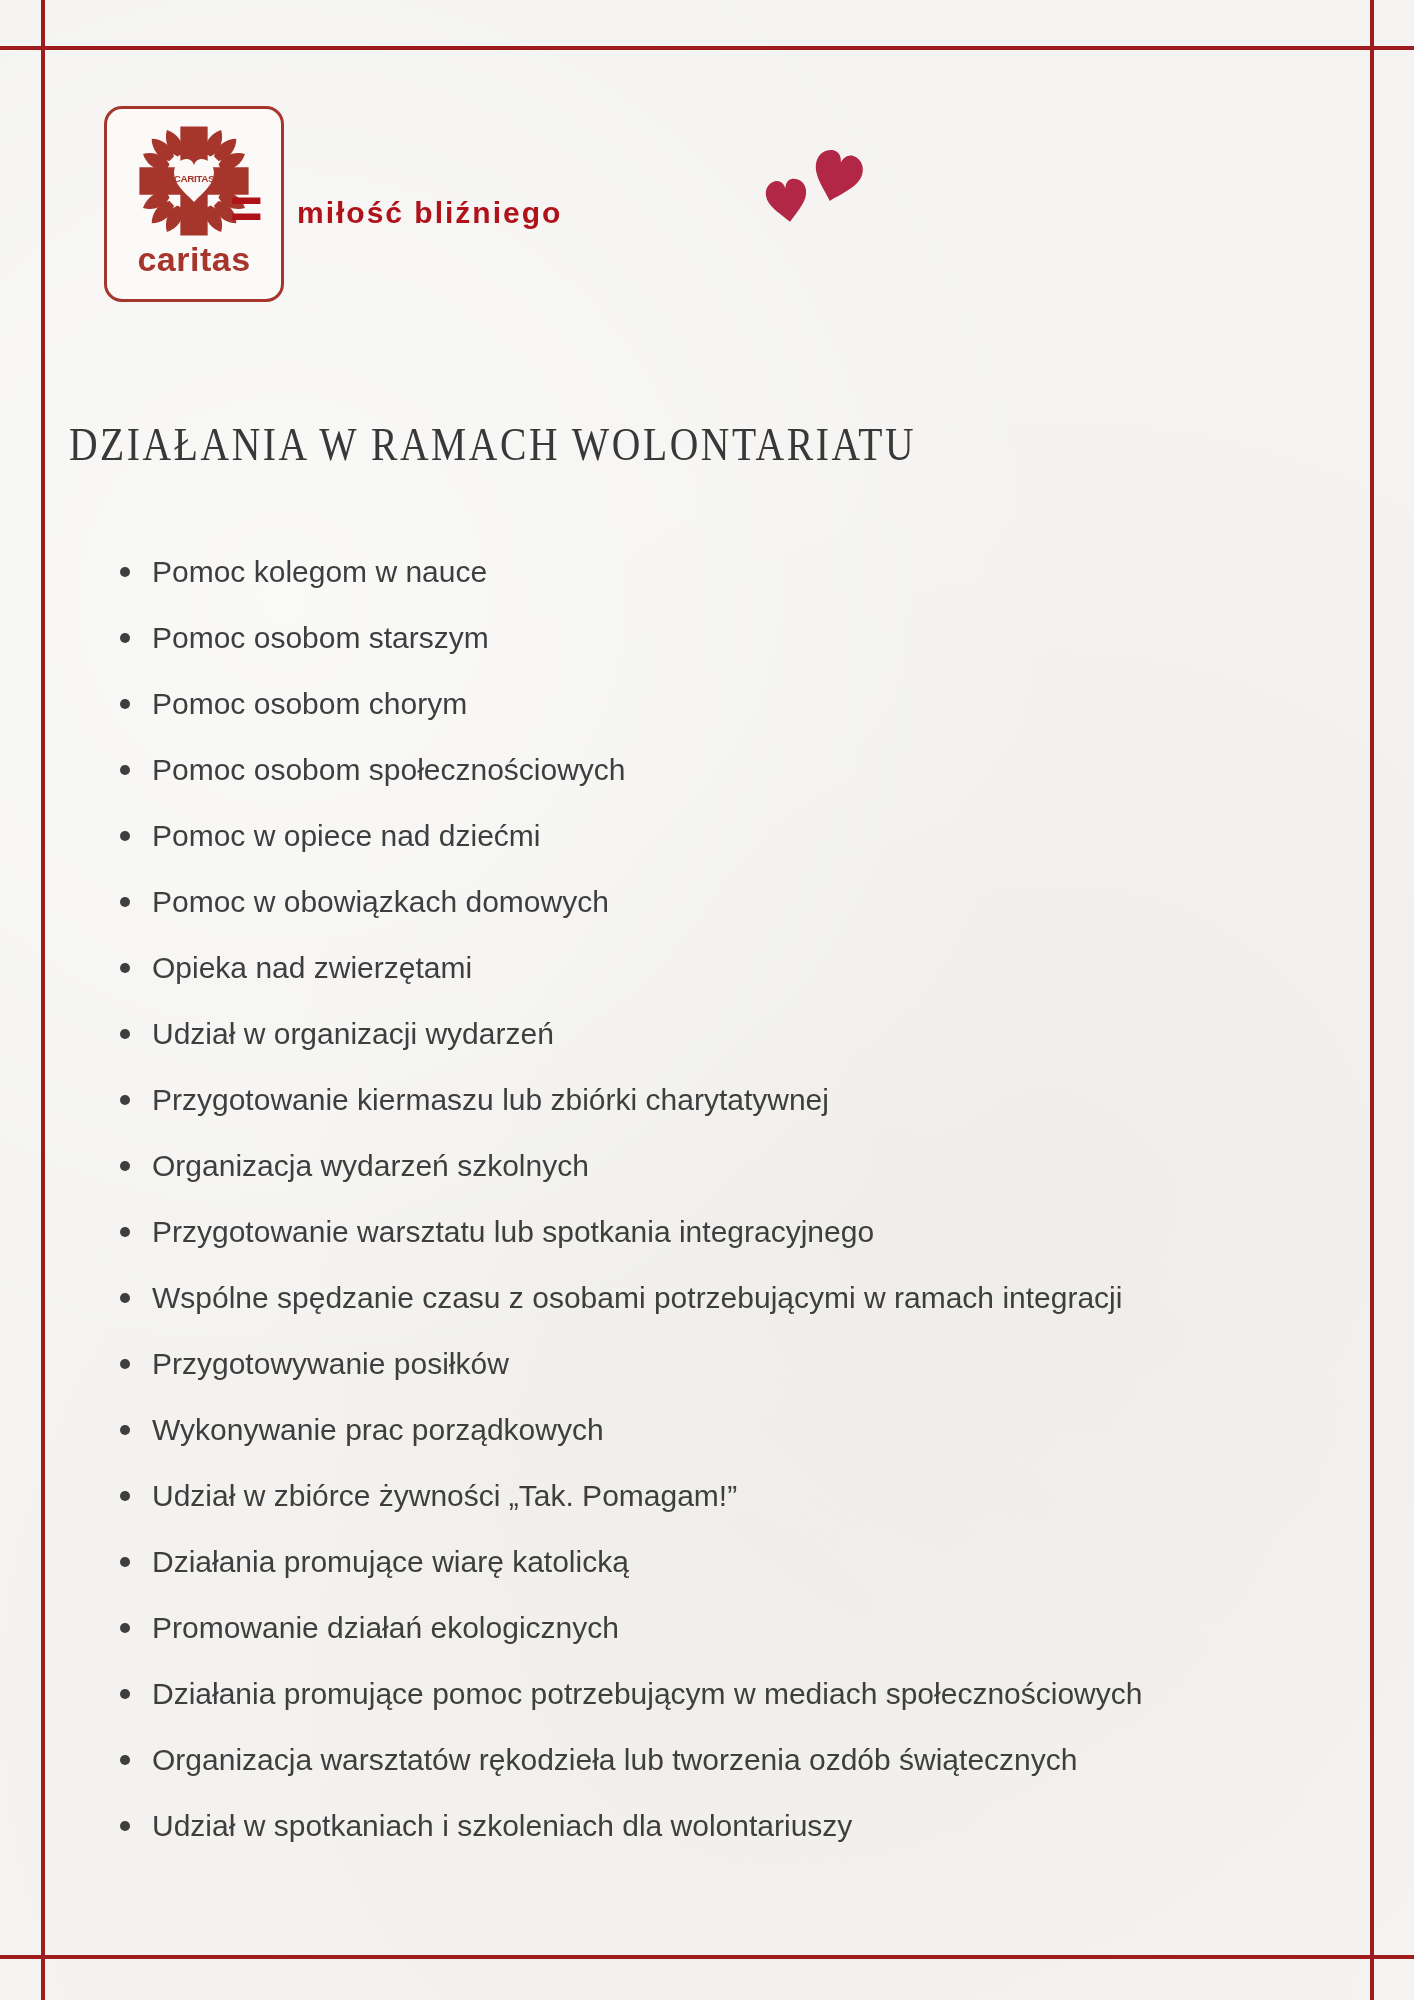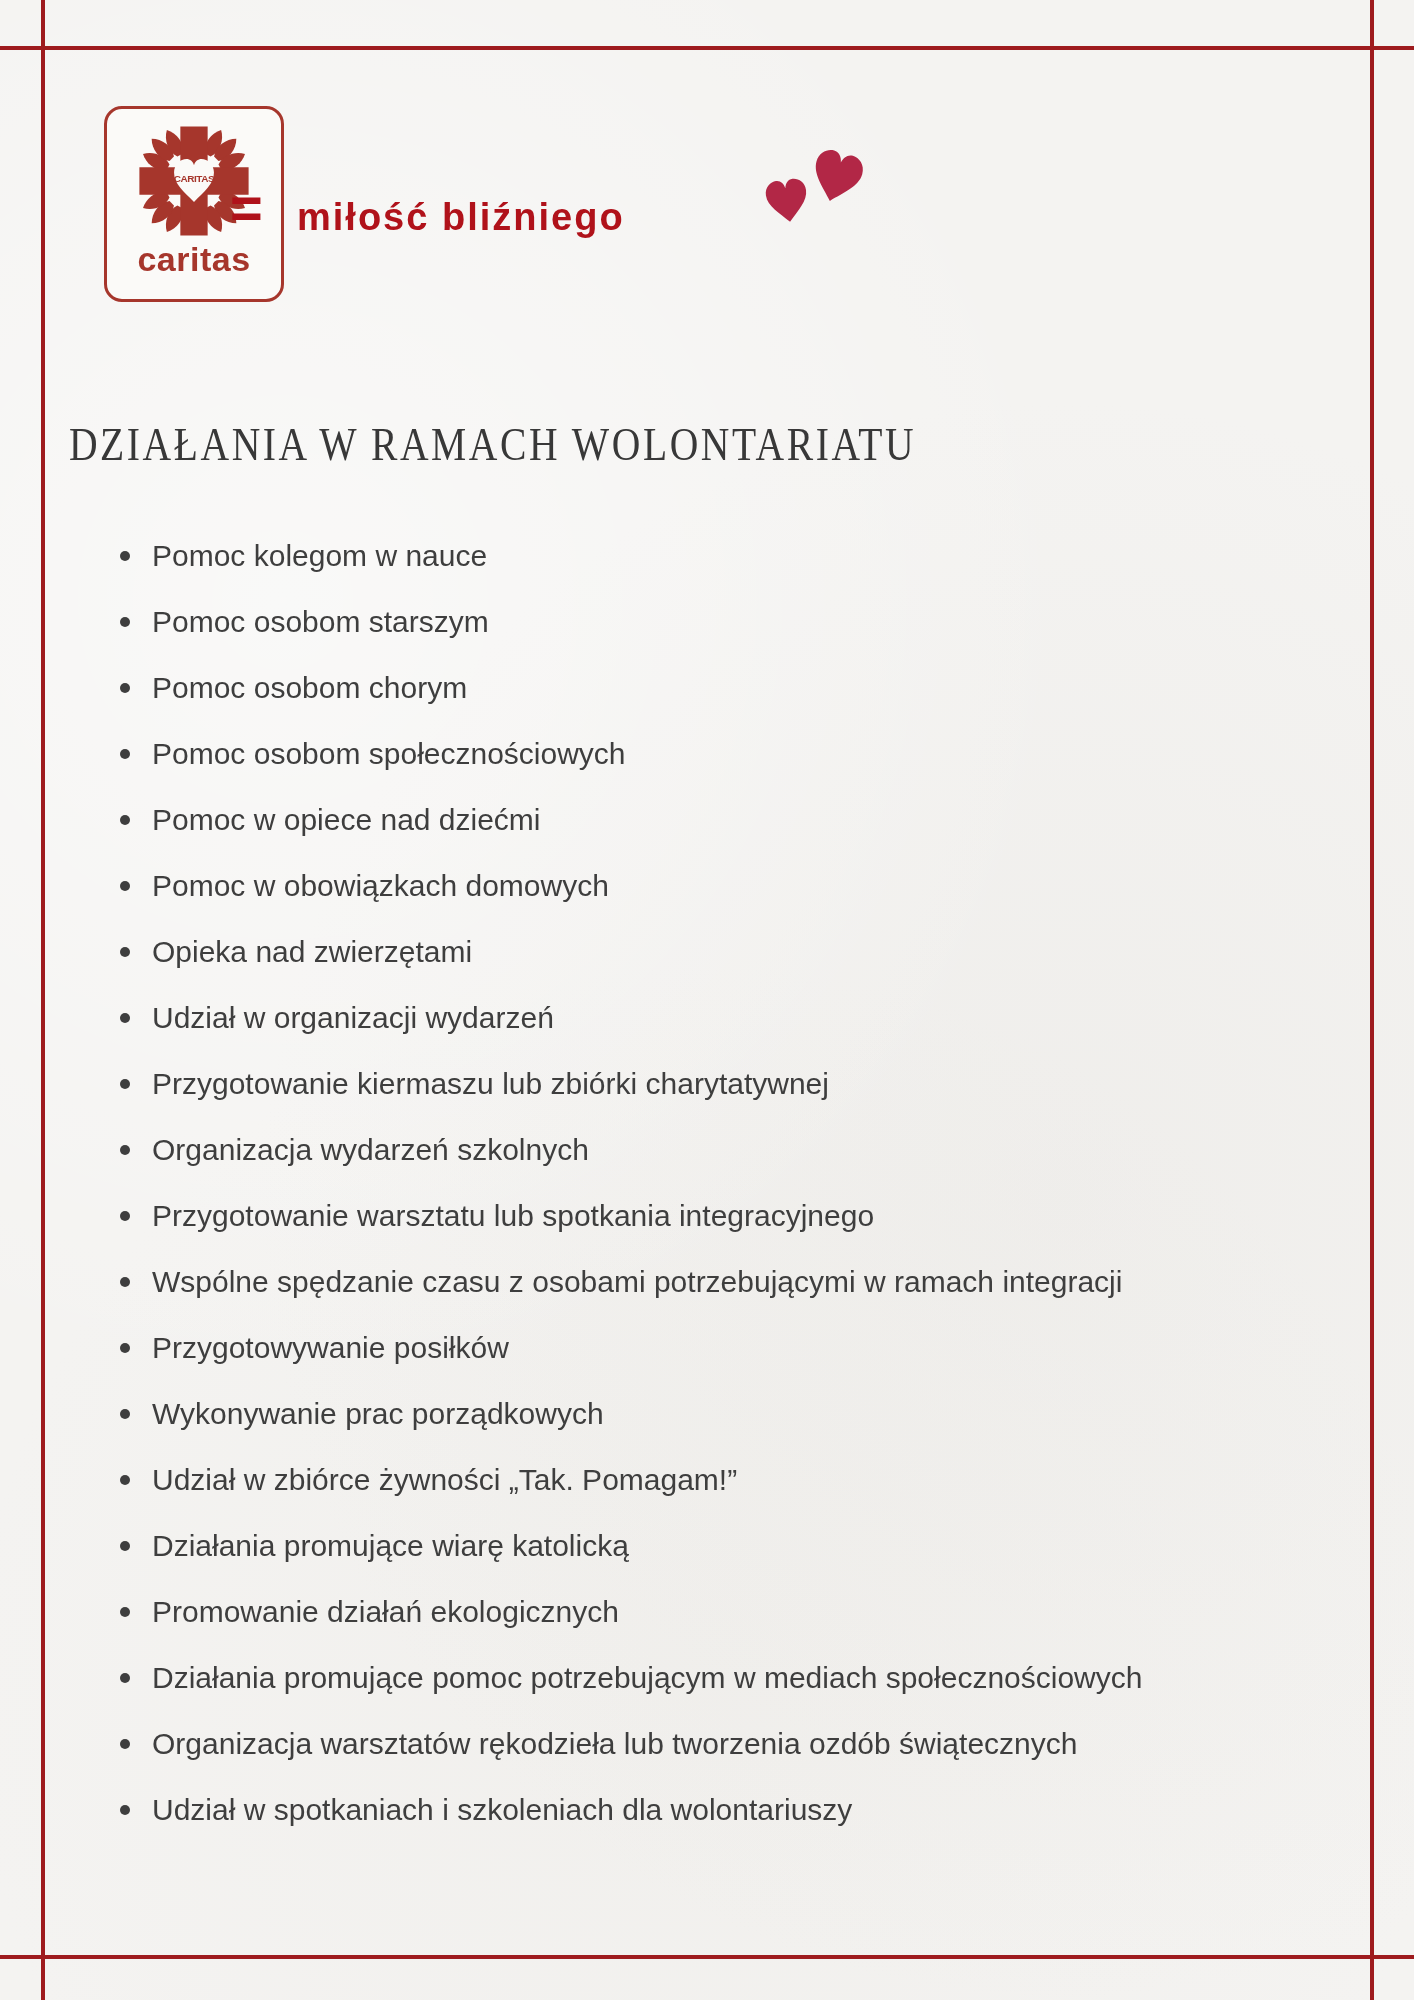--- a/index.html
+++ b/index.html
@@ -41,21 +41,21 @@
   }
 
   
   .equals{
     position:absolute;left:230px;top:180px;
     font-size:56px;font-weight:800;color:var(--tagline-color,#b0121a);
     transform:scaleY(1.05);line-height:1;
   }
   .tagline{
     position:absolute;left:297px;top:198px;
-    font-size:38px;font-weight:700;letter-spacing:2px;
+    font-size:30px;font-weight:700;letter-spacing:2px;
     color:var(--tagline-color,#b0121a);line-height:1;white-space:nowrap;
   }
   .hearts{position:absolute;left:748px;top:136px;width:132px;height:98px;}
   .heart-fill{fill:var(--heart-color,#b22746);}
 
   
   .page-title{
     position:absolute;top:418px;left:0;width:100%;text-align:left;
   }
   .page-title span{
@@ -67,21 +67,21 @@
   }
 
   
   .activities{
     position:absolute;top:536px;left:118px;right:50px;
     list-style:none;margin:0;padding:0;
   }
   .activities li{
     position:relative;padding-left:34px;
     font-size:30px;line-height:40px;color:#3e3e3e;
-    margin-bottom:26px;white-space:nowrap;
+    margin-bottom:26px;white-space:nowrap;margin-top:16px;
   }
   .activities li::before{
     content:"";position:absolute;left:2px;top:15px;width:10px;height:10px;
     border-radius:50%;background:#3e3e3e;
   }
 </style>
 </head>
 <body>
 
 <div id="frame-left" class="frame-line frame-v"></div>

